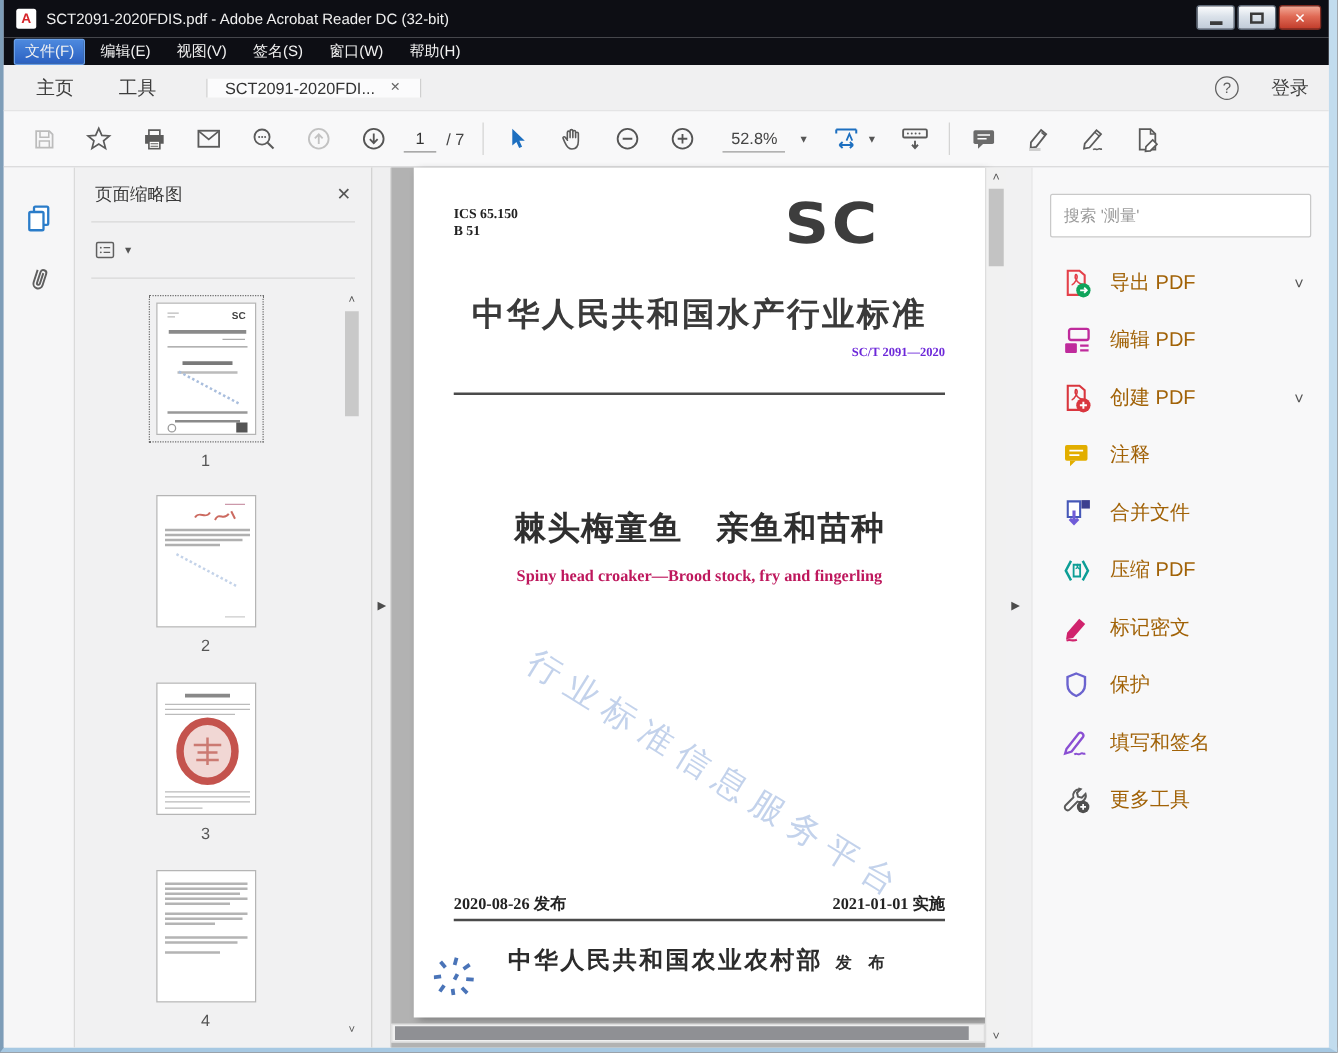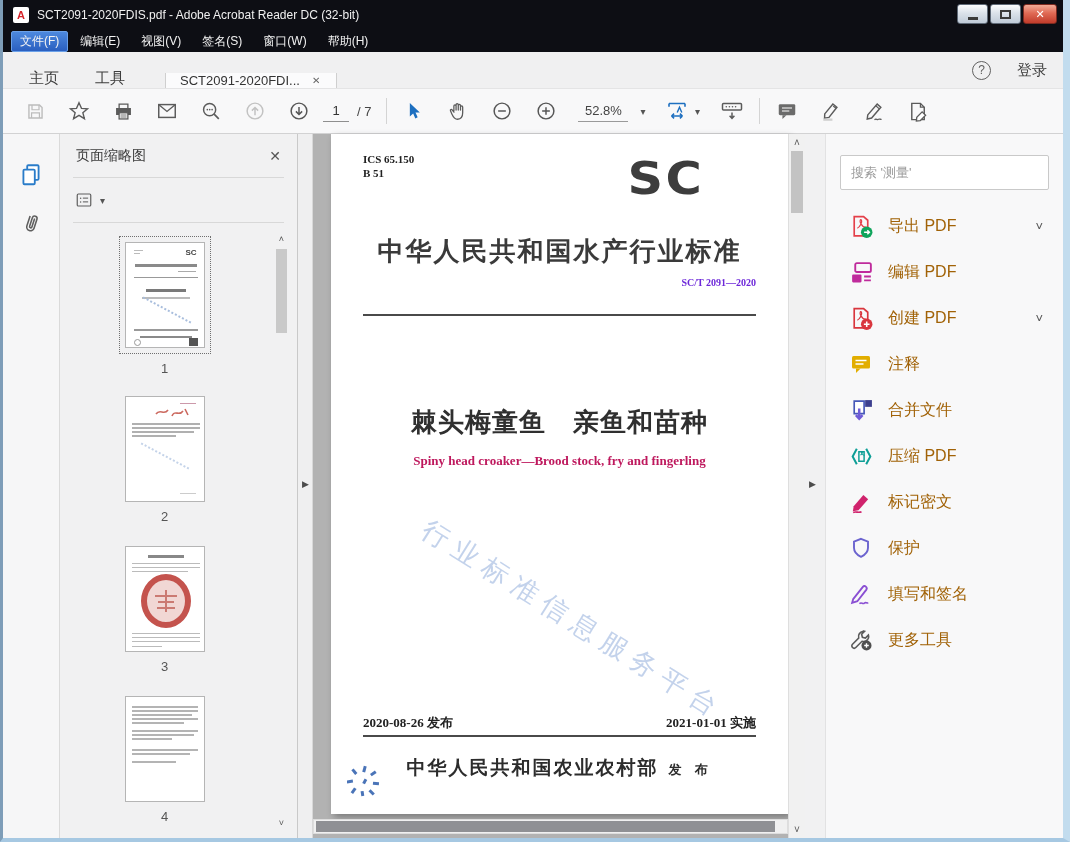--- a/index.html
+++ b/index.html
@@ -15,21 +15,21 @@
   .winbtn .bar{width:10px;height:3px;background:#3a3a3a;margin-top:8px;}
   .winbtn .box{width:11px;height:9px;border:2px solid #3a3a3a;background:transparent;}
   .winbtn.close{width:34px;background:linear-gradient(#f2ab97,#e06a55 45%,#c13c2b);border-color:#7e2a20;color:#fff;font-size:11px;font-weight:bold;}
 
   
   .menubar{flex:0 0 22px;background:#0d0e14;display:flex;align-items:center;padding-left:8px;gap:3px;}
   .menu-item{color:#f2f2f2;font-size:12px;padding:2px 9px;border-radius:2px;}
   .menu-item.active{background:linear-gradient(#4d89de,#2a5fc0);border:1px solid #6aa0e8;padding:1px 8px;}
 
   
-  .tabbar{flex:0 0 36px;background:#f0f0f1;display:flex;align-items:flex-end;position:relative;}
+  .tabbar{flex:0 0 36px;background:#f0f0f1;display:flex;align-items:center;position:relative;}
   .tab{display:flex;align-items:center;padding:0 18px;font-size:15px;color:#3d3d3d;}
   .tab.home{margin-left:8px;}
   .doc-tab{background:#fbfbfc;border-left:1px solid #cfcfcf;border-right:1px solid #cfcfcf;margin-left:22px;padding:0 14px;display:flex;align-items:center;gap:12px;font-size:13px;color:#333;min-width:172px;}
   .tab-close{color:#666;font-size:10px;}
   .tabbar-right{position:absolute;right:16px;top:0;height:100%;display:flex;align-items:center;gap:26px;}
   .help-circle{width:19px;height:19px;border:1.5px solid #606060;border-radius:50%;color:#606060;font-size:12px;display:flex;align-items:center;justify-content:center;}
   .login{font-size:15px;color:#3d3d3d;}
 
   
   .toolbar{flex:0 0 45px;background:#f8f8f9;border-top:1px solid #e4e4e5;border-bottom:1px solid #d2d2d3;display:flex;align-items:center;padding-left:10px;}
@@ -73,21 +73,21 @@
   .page{position:absolute;left:18px;top:0;width:457px;height:680px;background:#fff;box-shadow:3px 3px 7px rgba(0,0,0,.32);font-family:"Liberation Serif","DejaVu Serif",serif;color:#2e2e2e;}
   .hscroll{position:absolute;left:0;right:0;bottom:4px;height:15px;background:#f0f0f0;border:1px solid #dddddd;}
   .hthumb{position:absolute;left:2px;top:1px;bottom:1px;width:97%;background:#8f9094;}
 
   .vscroll{flex:0 0 17px;background:#f1f1f1;border-left:1px solid #dedede;position:relative;color:#555;font-size:10px;}
   .vs-up{position:absolute;top:3px;width:100%;text-align:center;}
   .vs-dn{position:absolute;bottom:3px;width:100%;text-align:center;}
   .vs-thumb{position:absolute;top:17px;left:2px;width:12px;height:62px;background:#c3c3c3;}
 
   
-  .ics{position:absolute;left:32px;top:18px;font-size:11px;font-weight:bold;line-height:1.3;color:#222;}
+  .ics{position:absolute;left:32px;top:30px;font-size:11px;font-weight:bold;line-height:1.3;color:#222;}
   .sclogo{position:absolute;left:300px;top:22px;font-family:"DejaVu Sans",sans-serif;font-weight:900;font-size:45px;letter-spacing:2px;color:#3d3d3d;transform:scale(1.1,1);line-height:1;}
   .stdheader{position:absolute;top:100px;width:100%;text-align:center;font-size:26px;font-weight:bold;letter-spacing:2px;color:#3a3a3a;}
   .stdnum{position:absolute;top:143px;right:32px;font-size:10px;font-weight:bold;color:#6d28d9;}
   .hr1{position:absolute;top:180px;left:32px;right:32px;height:2px;background:#4a4a4a;}
   .title-cn{position:absolute;top:271px;width:100%;text-align:center;font-size:26px;font-weight:bold;color:#2f2f2f;letter-spacing:1px;}
   .title-en{position:absolute;top:319px;width:100%;text-align:center;font-size:13px;font-weight:bold;color:#be185d;}
   .watermark{position:absolute;top:468px;left:42px;width:400px;text-align:center;transform:rotate(32deg);font-size:27px;letter-spacing:8px;color:#b5c8e7;opacity:.8;font-family:"Liberation Sans",sans-serif;white-space:nowrap;}
   .dates{position:absolute;top:580px;left:32px;right:32px;display:flex;justify-content:space-between;font-size:13px;font-weight:bold;color:#222;}
   .hr2{position:absolute;top:601px;left:32px;right:32px;height:2px;background:#4a4a4a;}
   .pub{position:absolute;top:621px;width:100%;text-align:center;font-size:19px;font-weight:bold;letter-spacing:2px;color:#2c2c2c;}

